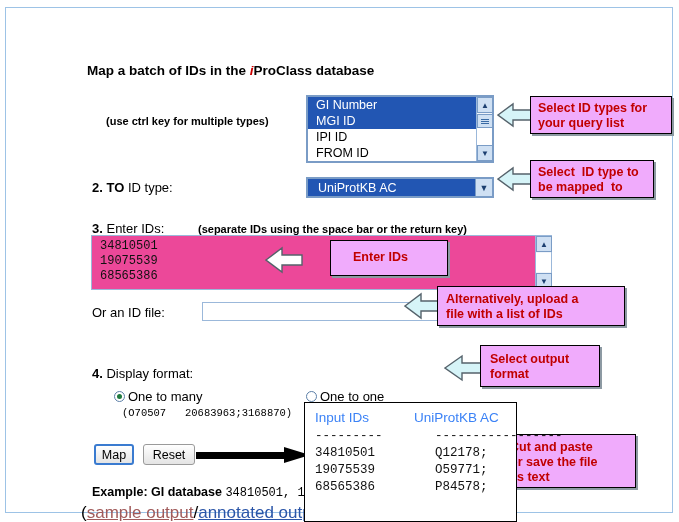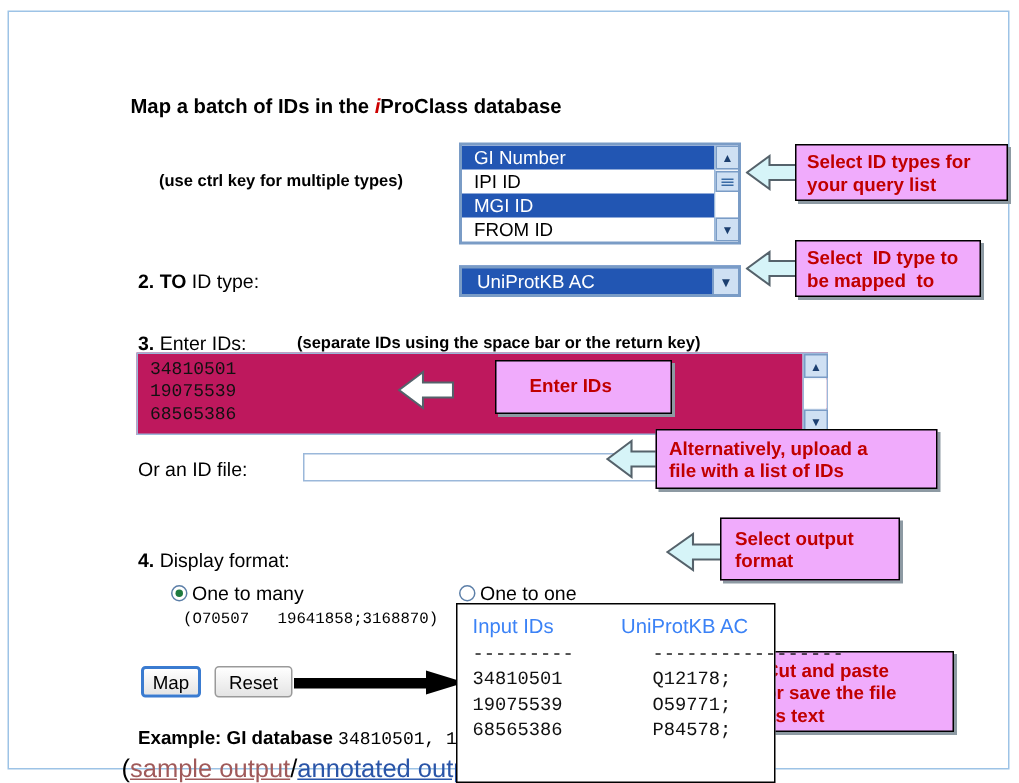--- a/index.html
+++ b/index.html
@@ -105,21 +105,21 @@
     position:absolute;right:0;top:0;width:17px;height:100%;
     background:#cfe0f3;border-left:1px solid #7a9cc6;
     box-sizing:border-box;
     display:flex;align-items:center;justify-content:center;
     font-size:9px;color:#1c3f70;
   }
 
   
   #ids-area{
     position:absolute;left:85px;top:200px;width:461px;height:55px;
-    border:1px solid #9bb8da;background:#be185d;
+    border:1px solid #9bb8da;background:#ec4899;
     box-sizing:border-box;
   }
   #ids-area .txt{
     position:absolute;left:8px;top:3px;
     font-family:"Liberation Mono", monospace;
     font-size:12px;line-height:15px;color:#111;
     white-space:pre;
   }
 
   
@@ -230,22 +230,22 @@
 
 
   <div id="content">
 
     <div class="heading"><span>Map a batch of IDs in the </span><span class="ired">i</span><span>ProClass database</span></div>
 
     <div class="substep" style="left:100px;top:80px;">(use ctrl key for multiple types)</div>
 
     <div id="from-list">
       <div class="opt sel">GI Number</div>
+      <div class="opt sel">MGI ID</div>
       <div class="opt">IPI ID</div>
-      <div class="opt sel">MGI ID</div>
       <div class="opt">FROM ID</div>
       <div class="vsb">
         <div class="track"></div>
         <div class="btn up">▲</div>
         <div class="thumb">
             <span>
               <i></i>
               <i></i>
               <i></i>
             </span>
@@ -275,21 +275,21 @@
       </div>
     </div>
 
     <div class="file-label">Or an ID file:</div>
     <div id="file-input"></div>
 
     <div class="step" style="left:86px;top:331px;"><b>4.</b> <span>Display format:</span></div>
 
     <div class="radio-wrap" style="left:108px;top:352px;">
       <span class="radio on"></span><span class="radio-label">One to many</span>
-      <div class="radio-sub" style="margin-left:8px;">(O70507   19641858;3168870)</div>
+      <div class="radio-sub" style="margin-left:8px;">(O70507   20683963;3168870)</div>
     </div>
 
     <div class="radio-wrap" style="left:300px;top:352px;">
       <span class="radio"></span><span class="radio-label">One to one</span>
       <div class="radio-sub" style="margin-left:6px;">(O70507    29840776
  O70507    3168870)</div>
     </div>
 
     <div class="btn-std" id="map-btn">Map</div>
     <div class="btn-std" id="reset-btn">Reset</div>

